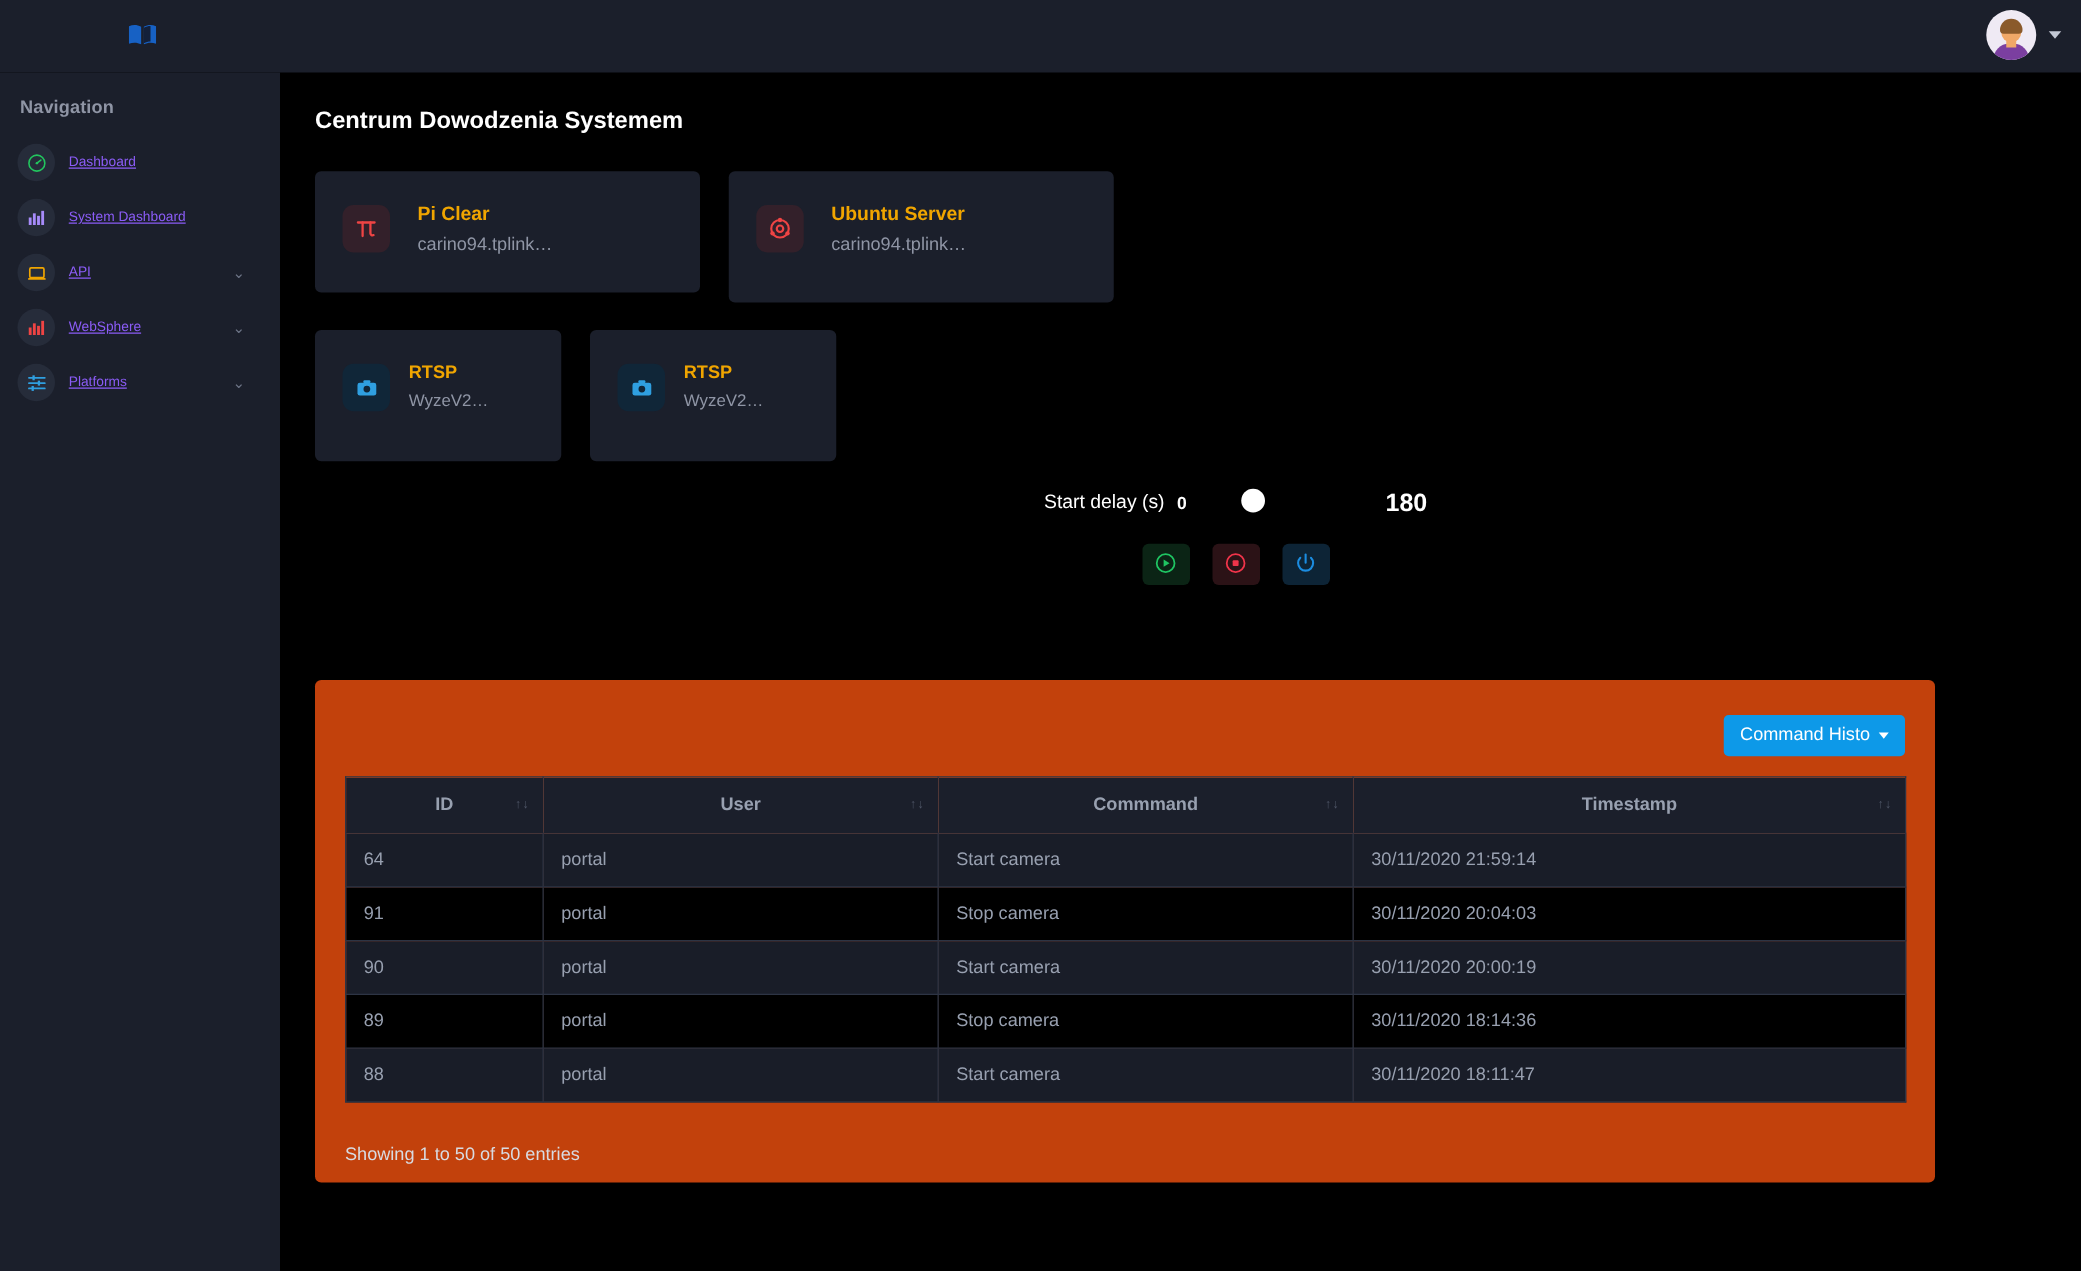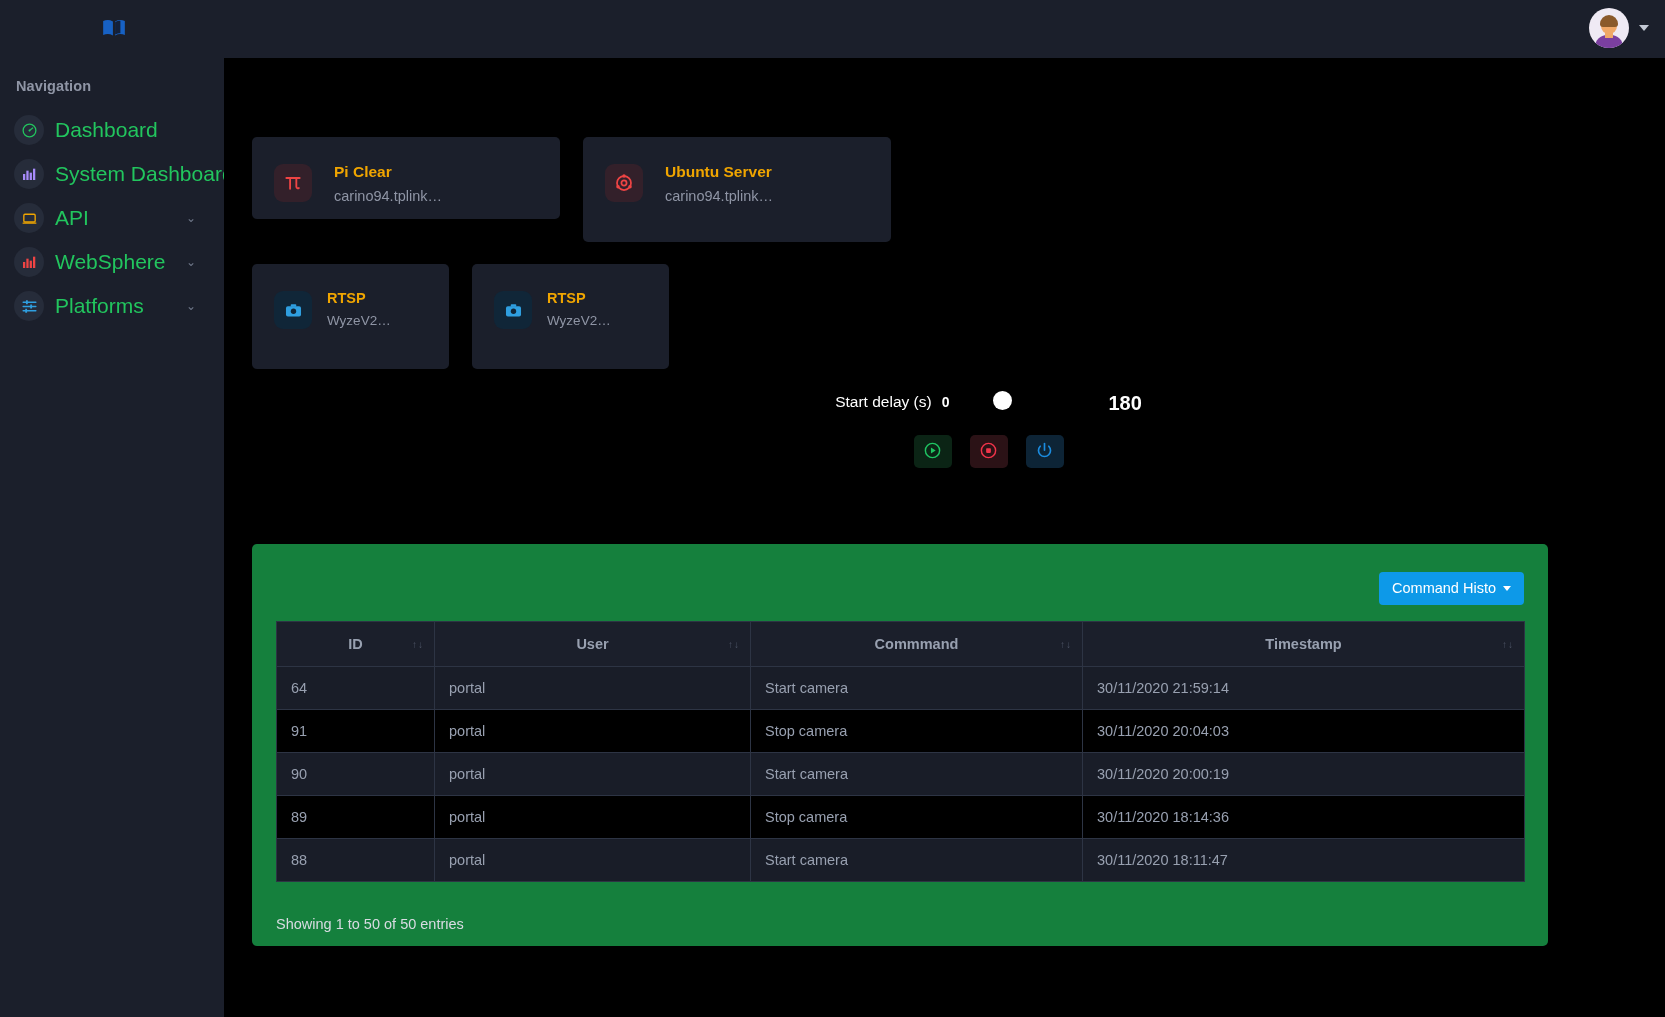--- a/index.html
+++ b/index.html
@@ -79,22 +79,23 @@
     height: 44px; padding: 0 14px 0 14px;
     cursor: pointer; position: relative;
   }
   .nav-ico {
     width: 30px; height: 30px; border-radius: 50%;
     background: #262c3a;
     display: flex; align-items: center; justify-content: center;
     flex: 0 0 auto; margin-right: 11px;
   }
   .nav-label {
-    color: #22c55e; font-size: 21px;
+    color: #8b5cf6; font-size: 11px;
     white-space: nowrap;
+    text-decoration: underline;
   }
   .nav-chev {
     position: absolute; right: 28px;
     color: #6e7688; font-size: 12px; line-height: 1;
   }
 
   
   .main {
     position: absolute; left: 224px; top: 58px;
     width: 1441px; height: 959px;
@@ -110,21 +111,21 @@
   
   .cards-row { position: absolute; left: 28px; top: 79px; }
   .card {
     background: #1b1f2b;
     border-radius: 5px;
     position: absolute;
     display: flex; align-items: flex-start;
     padding: 26px 22px;
     cursor: pointer;
   }
-  .card.c0 { left: 0px;   top: 0px;   width: 308px; height: 82px; }
+  .card.c0 { left: 0px;   top: 0px;   width: 308px; height: 97px; }
   .card.c1 { left: 331px; top: 0px;   width: 308px; height: 105px; }
   .card.c2 { left: 0px;   top: 127px; width: 197px; height: 105px; }
   .card.c3 { left: 220px; top: 127px; width: 197px; height: 105px; }
 
   .card-ico {
     width: 38px; height: 38px; border-radius: 9px;
     display: flex; align-items: center; justify-content: center;
     flex: 0 0 auto; margin-right: 22px; margin-top: 1px;
   }
   .card.c2 .card-ico, .card.c3 .card-ico { margin-right: 15px; }
@@ -185,21 +186,21 @@
     cursor: pointer; border: none;
   }
   .btn-start { background: #0b2415; }
   .btn-stop  { background: #2b1216; }
   .btn-power { background: #0d2436; }
 
   
   .panel {
     position: absolute; left: 28px; top: 486px;
     width: 1296px; height: 402px;
-    background: #15803d;
+    background: #c2410c;
     border-radius: 5px;
     padding: 18px 24px 0 24px;
     overflow: hidden;
   }
   .panel-toolbar {
     display: flex; justify-content: flex-end;
     padding: 10px 0 16px 0;
   }
   .hist-btn {
     background: #0d99e8; color: #ffffff;
@@ -343,20 +344,21 @@
       </span>
       <span class="nav-label">Platforms</span>
       <span class="nav-chev">⌄</span>
     </div>
 
   </div>
 </div>
 
 <div class="main">
 
+  <div class="page-title">Centrum Dowodzenia Systemem</div>
 
   <div class="cards-row">
 
     <div class="card c0">
       <span class="card-ico ico-red">
         <svg width="20" height="20" viewBox="0 0 24 24">
           <path d="M4 6h16" stroke="#ef4444" stroke-width="2.2" stroke-linecap="round"></path>
           <path d="M8.5 6v13" stroke="#ef4444" stroke-width="2.2" stroke-linecap="round"></path>
           <path d="M16 6v10.5a2 2 0 0 0 3 1.6" stroke="#ef4444" stroke-width="2.2" fill="none" stroke-linecap="round"></path>
         </svg>

